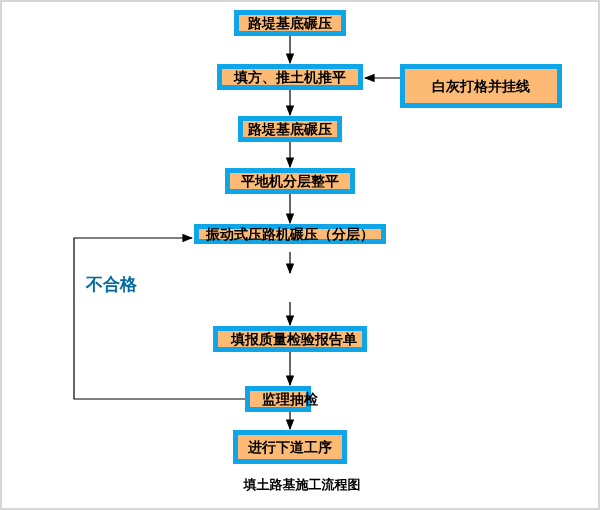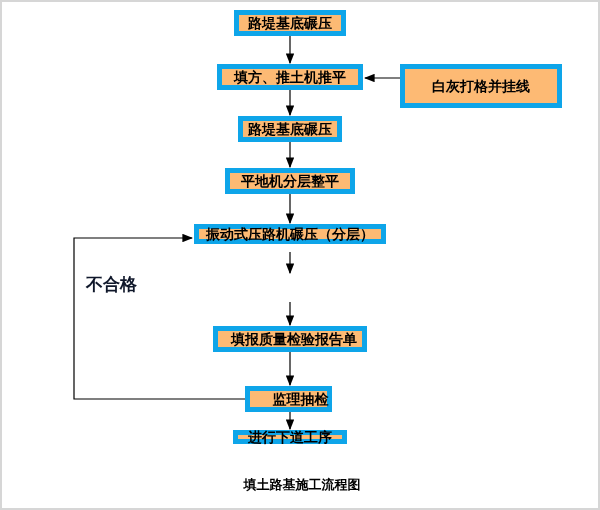--- a/index.html
+++ b/index.html
@@ -39,29 +39,29 @@
   }
   
   .n1  { left: 232px; top: 8px;   width: 112px; height: 26px; }
   .n2  { left: 215px; top: 62px;  width: 146px; height: 26px; }
   .n3  { left: 398px; top: 62px;  width: 162px; height: 44px; }
   .n4  { left: 236px; top: 114px; width: 104px; height: 26px; }
   .n5  { left: 223px; top: 166px; width: 130px; height: 26px; }
   .n6  { left: 192px; top: 222px; width: 192px; height: 20px; }
   .n7  { left: 192px; top: 272px; width: 192px; height: 28px; }
   .n8  { left: 211px; top: 324px; width: 154px; height: 26px; padding-left: 8px; }
-  .n9  { left: 243px; top: 384px; width: 87px;  height: 26px; padding-left: 24px; }
-  .n10 { left: 231px; top: 428px; width: 114px; height: 14px; }
+  .n9  { left: 243px; top: 384px; width: 66px;  height: 26px; padding-left: 24px; }
+  .n10 { left: 231px; top: 428px; width: 114px; height: 34px; }
   .fail-label {
     position: absolute;
     left: 84px;
     top: 271px;
     font-size: 17px;
     font-weight: bold;
-    color: #0f172a;
+    color: #0369a1;
     white-space: nowrap;
   }
   .caption {
     position: absolute;
     left: 0;
     top: 474px;
     width: 600px;
     text-align: center;
     font-size: 13px;
     font-weight: bold;

